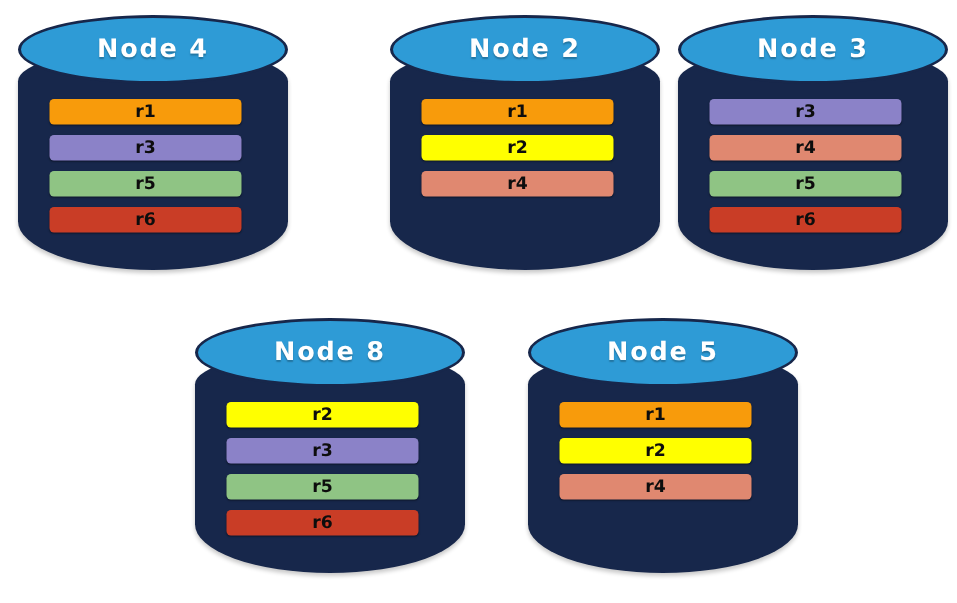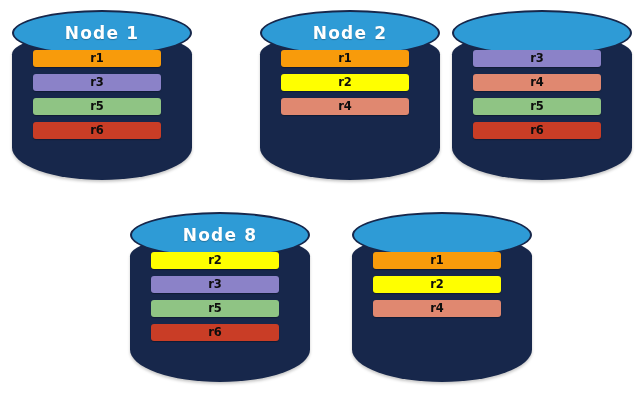--- a/index.html
+++ b/index.html
@@ -70,21 +70,21 @@
     letter-spacing: 1.2px;
     text-shadow: 0 1px 1px rgba(0,0,0,0.25);
     z-index: 4;
     white-space: nowrap;
   }
 
   
   .replica-list {
     position: absolute;
     left: 21px;
-    top: 40px;
+    top: 56px;
     width: 128px;
     z-index: 5;
     text-align: right;
   }
 
   .replica {
     height: 17px;
     margin-bottom: 7px;
     border-radius: 3px;
     display: flex;
@@ -98,41 +98,42 @@
   }
   .replica:last-child { margin-bottom: 0; }
 </style>
 </head>
 <body>
 
 <div id="canvas">
     <div class="node" style="left: 12px; top: 10px;">
       <div class="node-body"></div>
       <div class="node-top"></div>
-      <div class="node-title">Node  1</div>
+      <div class="node-title">Node  4</div>
       <div class="replica-list">
         <div class="replica" style="background: rgb(248, 155, 11);">r1</div>
         <div class="replica" style="background: rgb(139, 130, 200);">r3</div>
         <div class="replica" style="background: rgb(143, 196, 132);">r5</div>
         <div class="replica" style="background: rgb(201, 61, 38);">r6</div>
       </div>
     </div>
     <div class="node" style="left: 232px; top: 10px; margin-left: 28px;">
       <div class="node-body"></div>
       <div class="node-top"></div>
       <div class="node-title">Node  2</div>
       <div class="replica-list">
         <div class="replica" style="background: rgb(248, 155, 11);">r1</div>
         <div class="replica" style="background: rgb(255, 255, 0);">r2</div>
         <div class="replica" style="background: rgb(224, 136, 112);">r4</div>
       </div>
     </div>
     <div class="node" style="left: 452px; top: 10px;">
       <div class="node-body"></div>
       <div class="node-top"></div>
+      <div class="node-title">Node  3</div>
       <div class="replica-list">
         <div class="replica" style="background: rgb(139, 130, 200);">r3</div>
         <div class="replica" style="background: rgb(224, 136, 112);">r4</div>
         <div class="replica" style="background: rgb(143, 196, 132);">r5</div>
         <div class="replica" style="background: rgb(201, 61, 38);">r6</div>
       </div>
     </div>
     <div class="node" style="left: 130px; top: 212px;">
       <div class="node-body"></div>
       <div class="node-top"></div>
@@ -140,19 +141,20 @@
       <div class="replica-list">
         <div class="replica" style="background: rgb(255, 255, 0);">r2</div>
         <div class="replica" style="background: rgb(139, 130, 200);">r3</div>
         <div class="replica" style="background: rgb(143, 196, 132);">r5</div>
         <div class="replica" style="background: rgb(201, 61, 38);">r6</div>
       </div>
     </div>
     <div class="node" style="left: 352px; top: 212px;">
       <div class="node-body"></div>
       <div class="node-top"></div>
+      <div class="node-title">Node  5</div>
       <div class="replica-list">
         <div class="replica" style="background: rgb(248, 155, 11);">r1</div>
         <div class="replica" style="background: rgb(255, 255, 0);">r2</div>
         <div class="replica" style="background: rgb(224, 136, 112);">r4</div>
       </div>
     </div>
   </div>
 
 </body></html>

